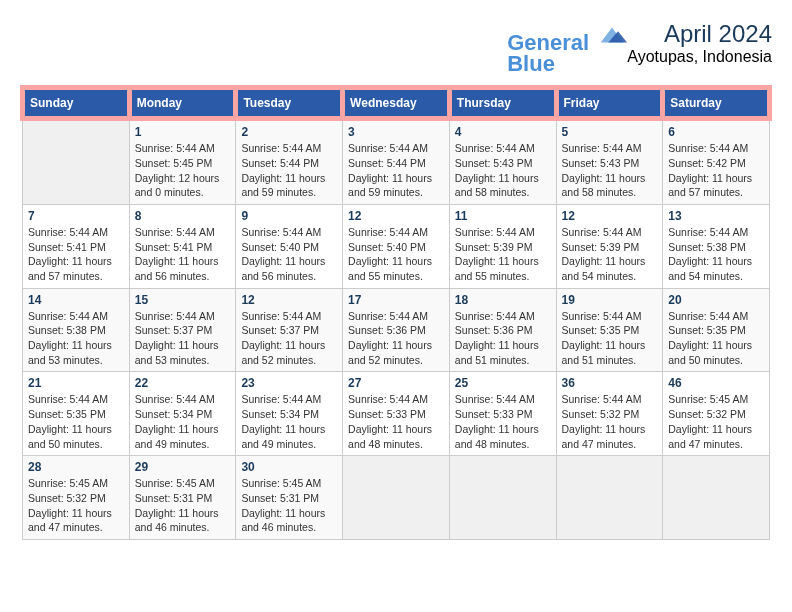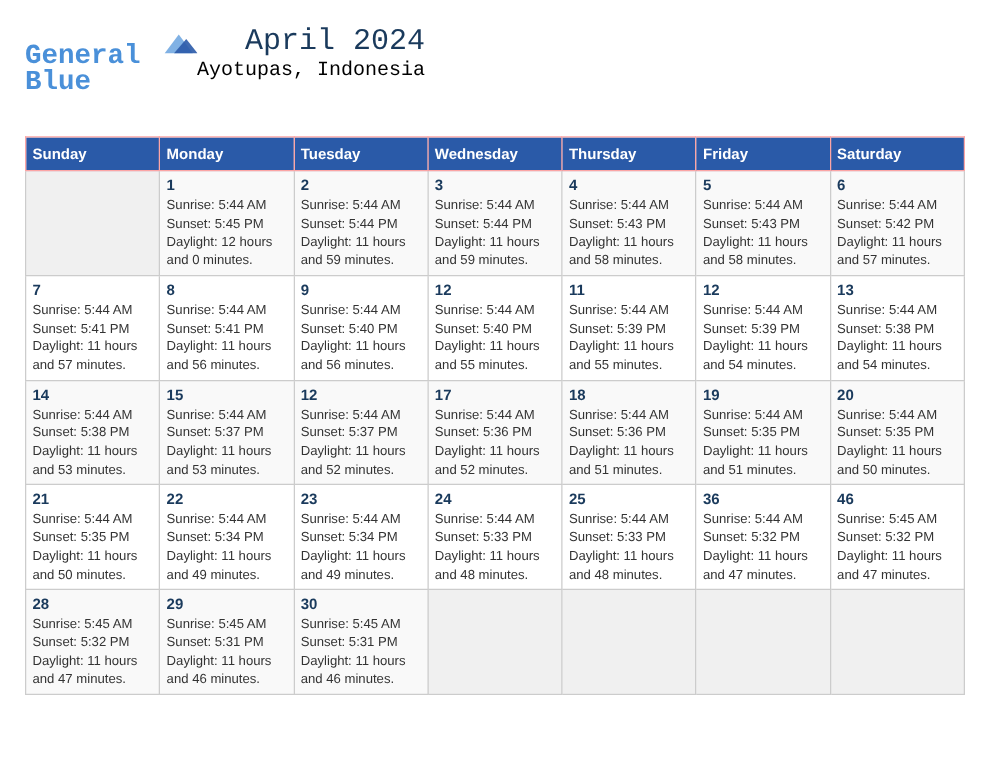--- a/index.html
+++ b/index.html
@@ -5,24 +5,23 @@
     * { box-sizing: border-box; margin: 0; padding: 0; }
     body {
       font-family: Arial, sans-serif;
       background: #fff;
       width: 792px;
       min-height: 612px;
       padding: 20px;
     }
     .header {
       display: flex;
-      justify-content: flex-start;
+      justify-content: flex-end;
       align-items: flex-start;
-      margin-bottom: 31px;
-      font-family: Liberation Mono, monospace;
+      margin-bottom: 8px;
     }
     .logo {
       display: flex;
       align-items: center;
     }
     .logo-text {
       font-size: 22px;
       font-weight: bold;
       color: #1a3a5c;
       line-height: 1.1;
@@ -52,21 +51,21 @@
       border-collapse: collapse;
       font-size: 11px;
     }
     thead tr th {
       background-color: #2a5aa8;
       color: #fff;
       text-align: left;
       padding: 6px 5px;
       font-size: 12px;
       font-weight: bold;
-      border: 1px solid #fca5a5;
+      border: 5px solid #fca5a5;
     }
     tbody tr td {
       border: 1px solid #ccc;
       vertical-align: top;
       padding: 4px 5px;
       width: 14.28%;
       min-height: 80px;
       background: #fff;
     }
     tbody tr:nth-child(odd) td {
@@ -289,21 +288,21 @@
 and 49 minutes.</div>
         </td>
         <td>
           <span class="day-num">23</span>
           <div class="day-info" style="white-space: pre-line;">Sunrise: 5:44 AM
 Sunset: 5:34 PM
 Daylight: 11 hours
 and 49 minutes.</div>
         </td>
         <td>
-          <span class="day-num">24</span>
+          <span class="day-num">27</span>
           <div class="day-info" style="white-space: pre-line;">Sunrise: 5:44 AM
 Sunset: 5:33 PM
 Daylight: 11 hours
 and 48 minutes.</div>
         </td>
         <td>
           <span class="day-num">25</span>
           <div class="day-info" style="white-space: pre-line;">Sunrise: 5:44 AM
 Sunset: 5:33 PM
 Daylight: 11 hours

